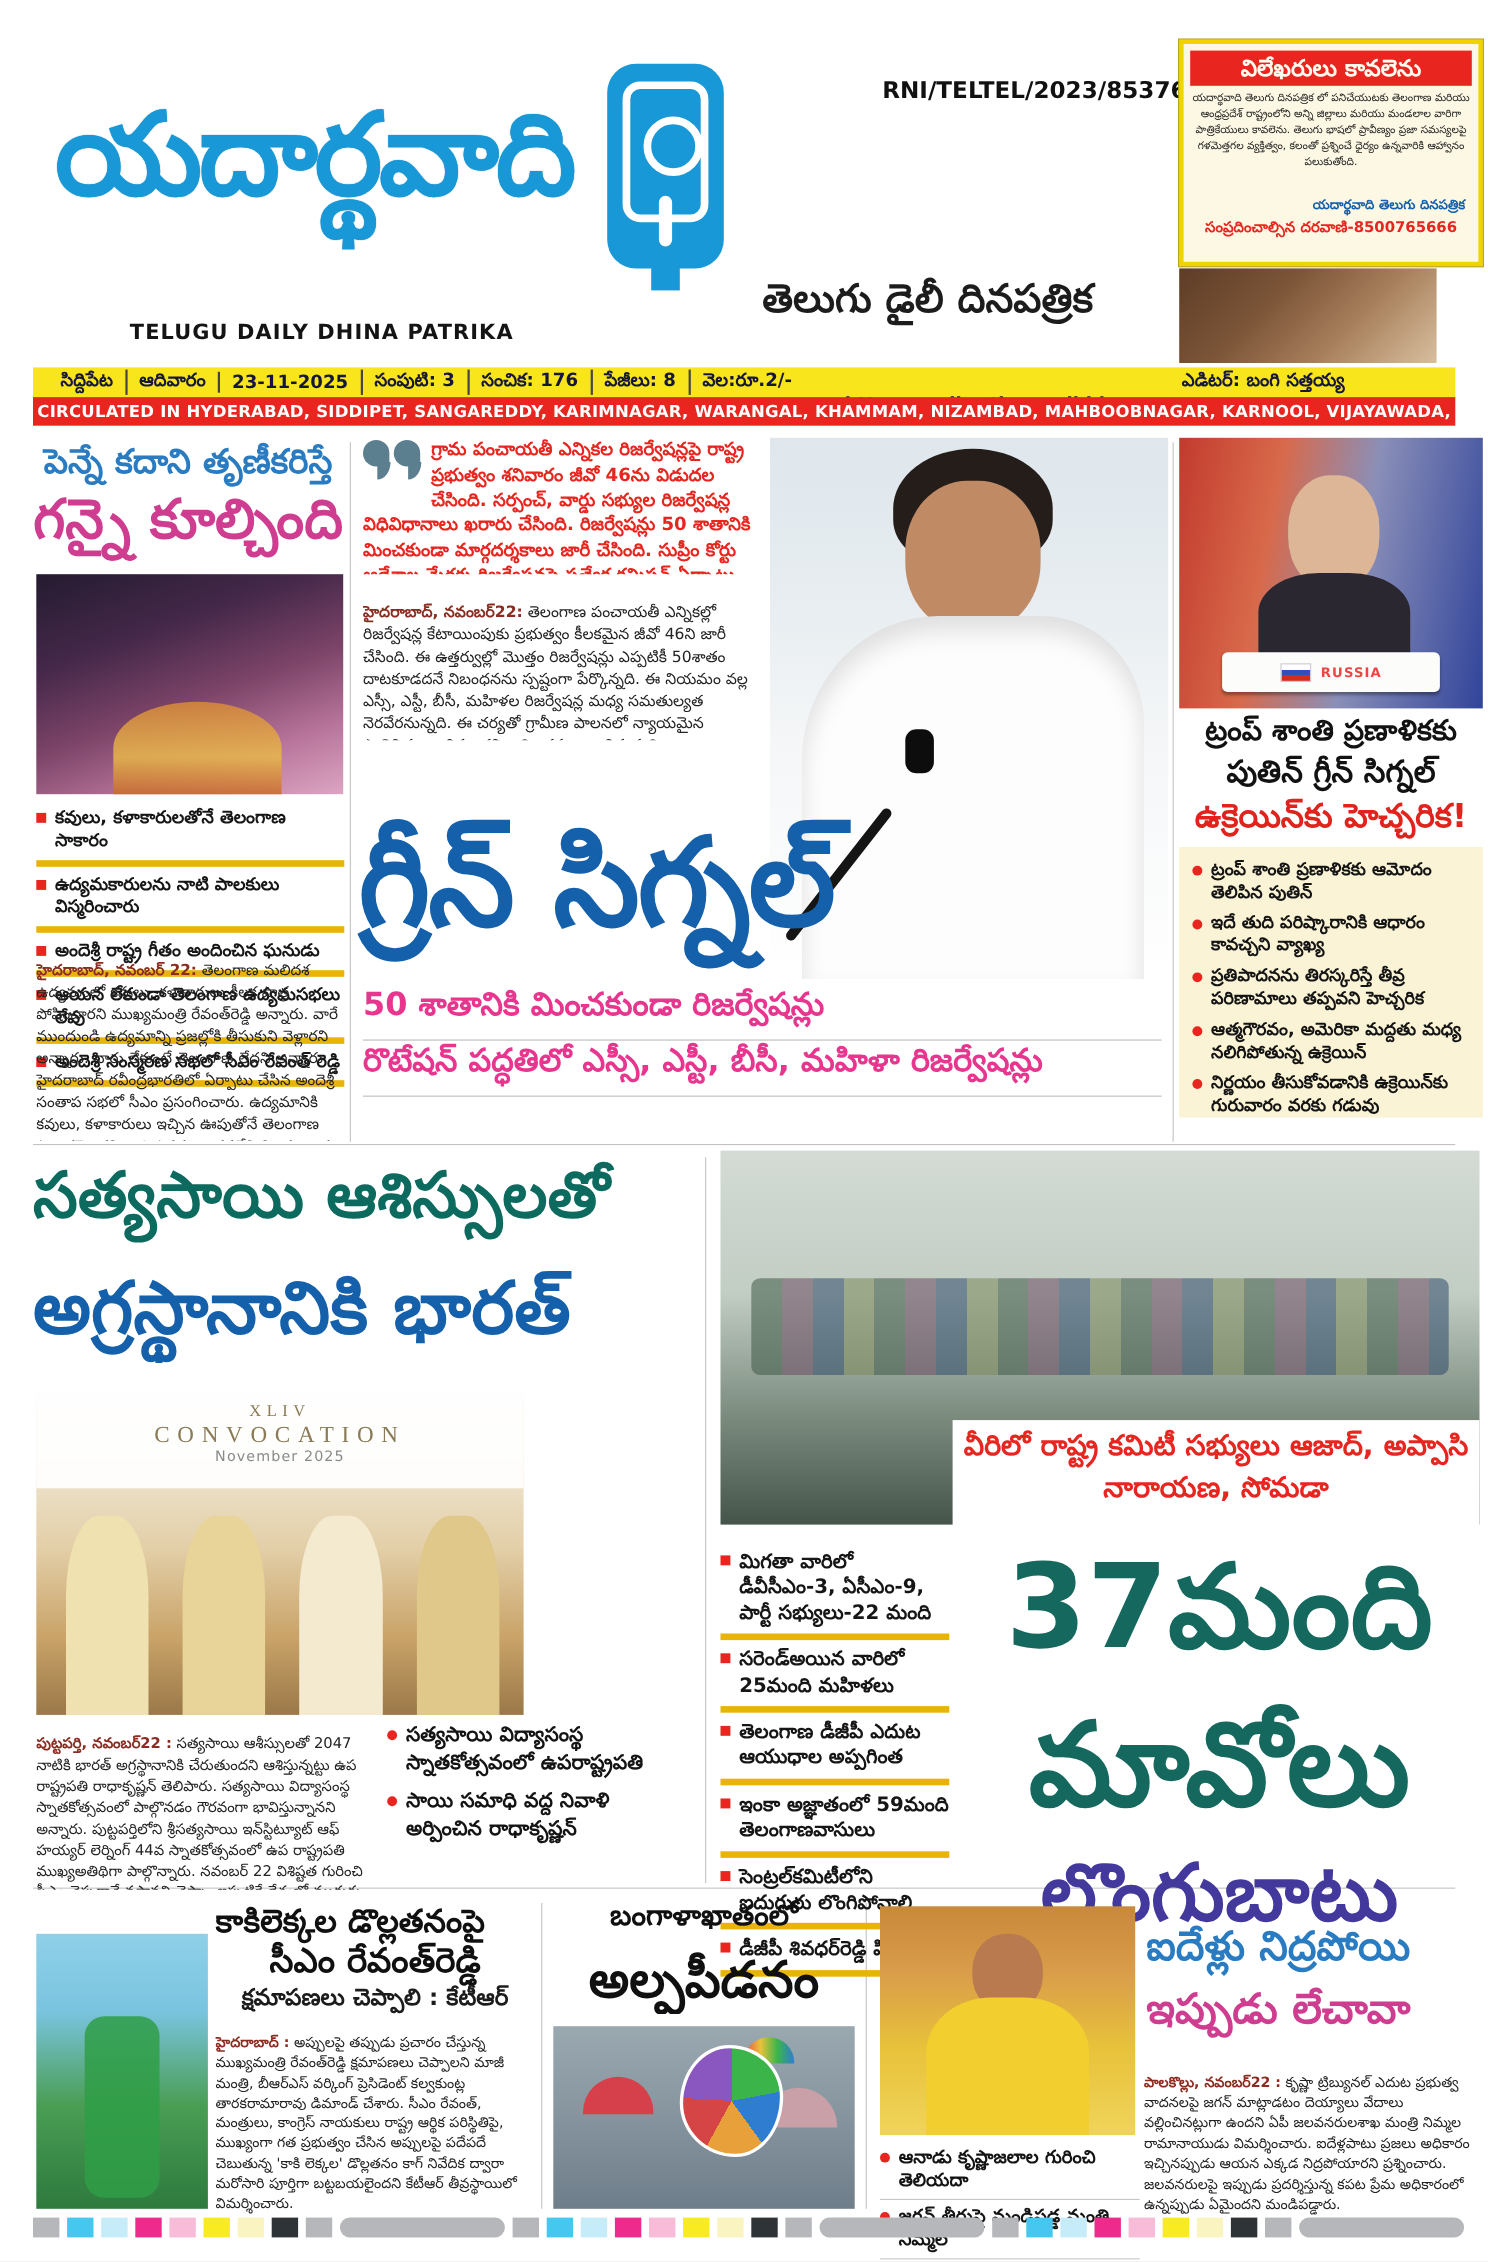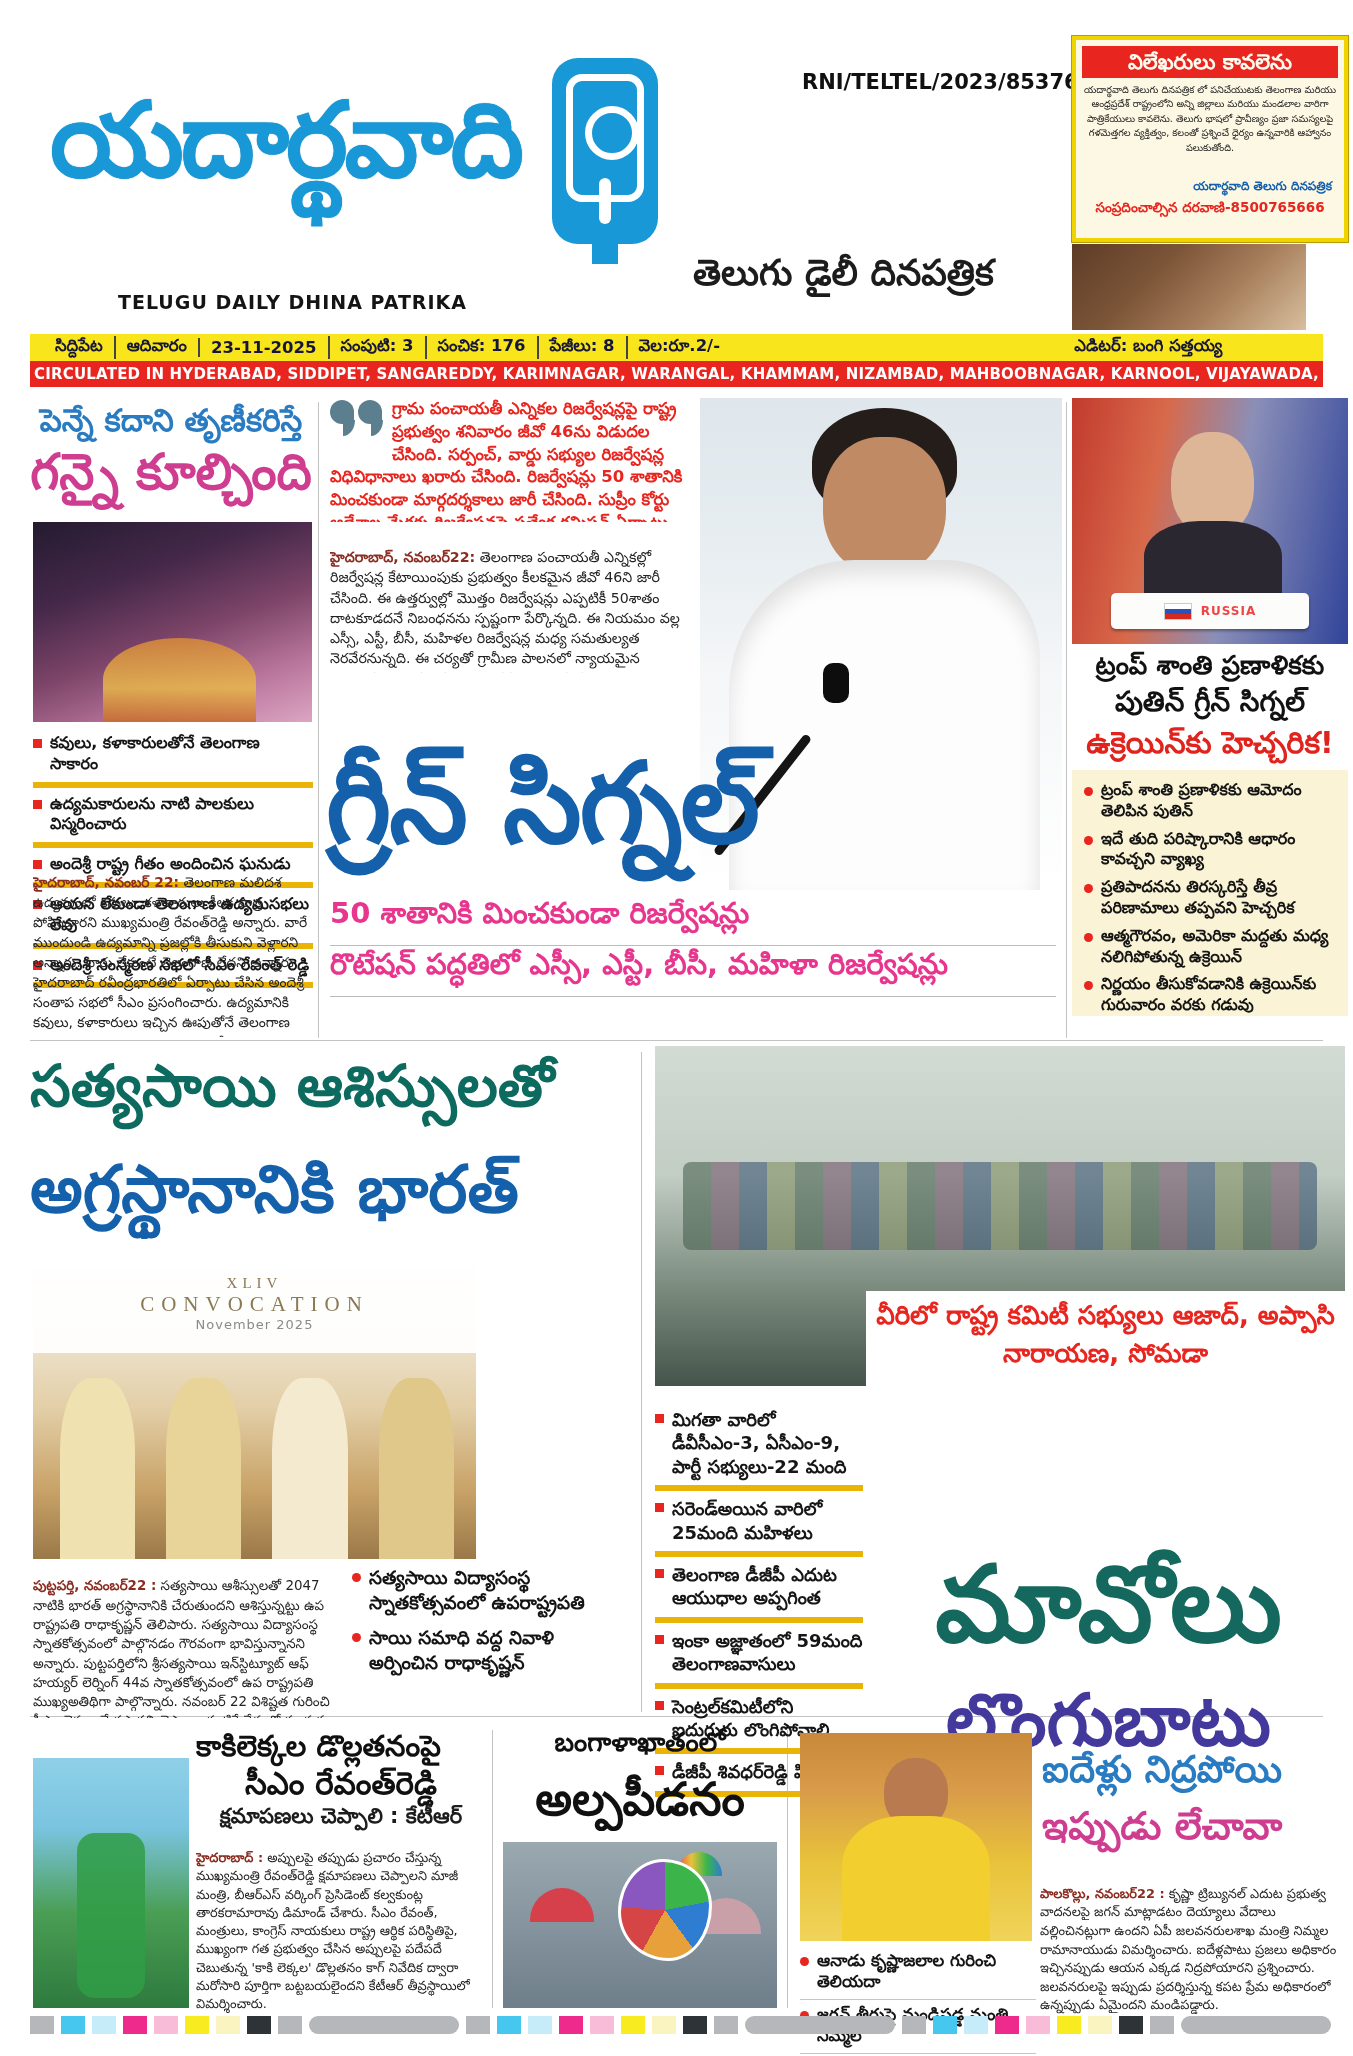--- a/index.html
+++ b/index.html
@@ -347,20 +347,21 @@
       </div>
     <div class="b-item">
         <span class="sq"></span>
         <span>సెంట్రల్‌కమిటీలోని ఐదుగురు లొంగిపోవాలి</span>
       </div>
     <div class="b-item">
         <span class="sq"></span>
         <span>డీజీపీ శివధర్‌రెడ్డి పిలుపు</span>
       </div>
   </div>
+  <div class="abs" id="m-h1">37మంది</div>
   <div class="abs" id="m-h2">మావోలు</div>
   <div class="abs" id="m-h3">లొంగుబాటు</div>
 
   <div class="abs" id="k-photo">
     <div class="scarf"></div>
   </div>
   <div class="abs" id="k-h1">కాకిలెక్కల డొల్లతనంపై</div>
   <div class="abs" id="k-h2">సీఎం రేవంత్‌రెడ్డి</div>
   <div class="abs" id="k-sub">క్షమాపణలు చెప్పాలి : కేటీఆర్</div>
   <p class="abs ovh" id="k-body"><b class="dl">హైదరాబాద్ :</b> <span>అప్పులపై తప్పుడు ప్రచారం చేస్తున్న ముఖ్యమంత్రి రేవంత్‌రెడ్డి క్షమాపణలు చెప్పాలని మాజీ మంత్రి, బీఆర్ఎస్ వర్కింగ్ ప్రెసిడెంట్ కల్వకుంట్ల తారకరామారావు డిమాండ్ చేశారు. సీఎం రేవంత్, మంత్రులు, కాంగ్రెస్ నాయకులు రాష్ట్ర ఆర్థిక పరిస్థితిపై, ముఖ్యంగా గత ప్రభుత్వం చేసిన అప్పులపై పదేపదే చెబుతున్న 'కాకి లెక్కల' డొల్లతనం కాగ్ నివేదిక ద్వారా మరోసారి పూర్తిగా బట్టబయలైందని కేటీఆర్ తీవ్రస్థాయిలో విమర్శించారు.</span></p>

